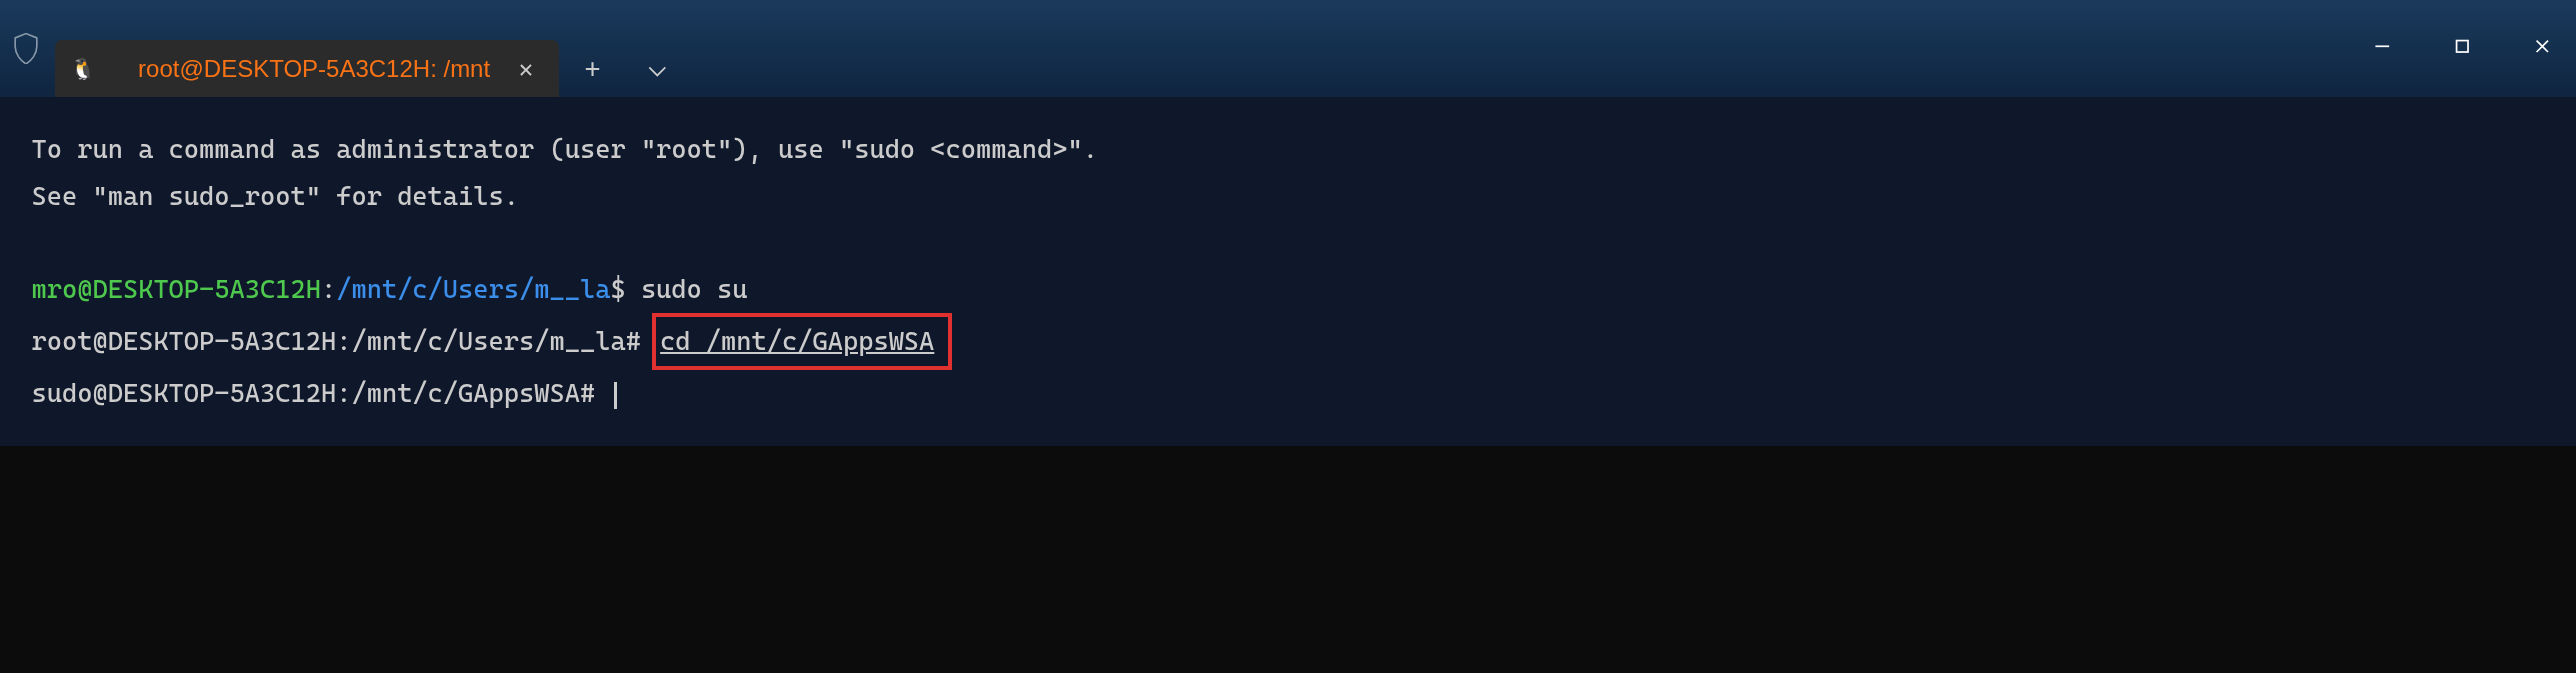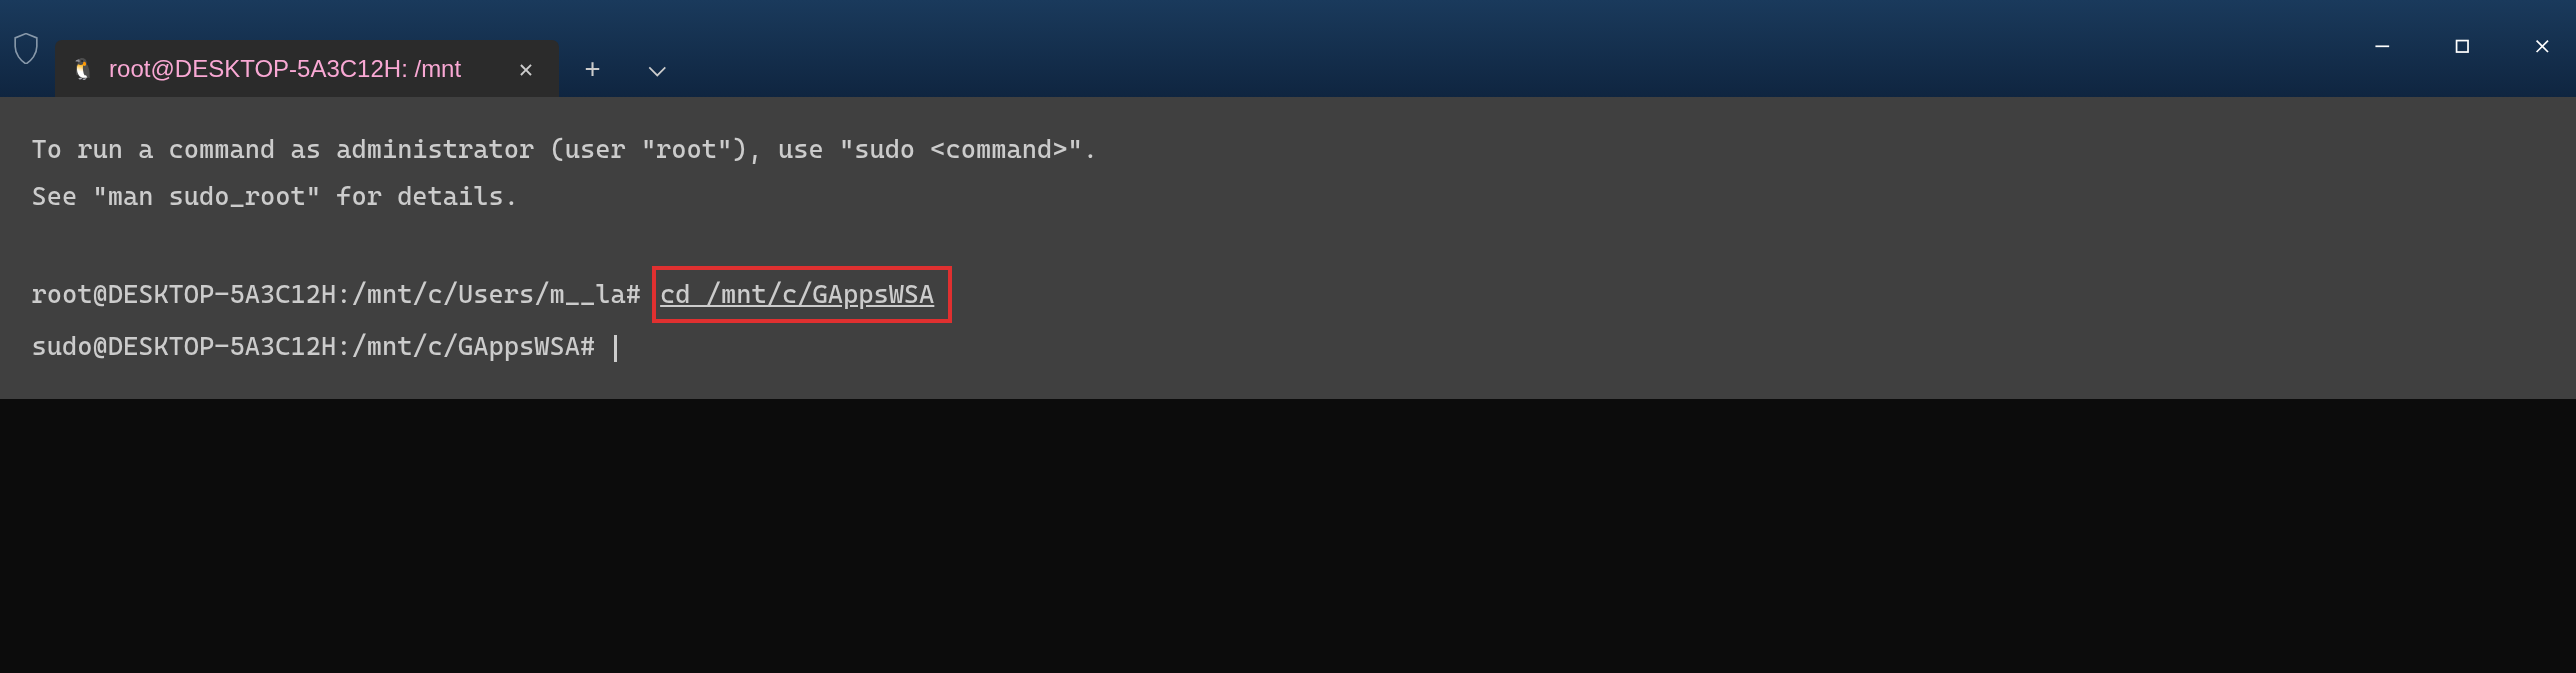--- a/index.html
+++ b/index.html
@@ -48,24 +48,25 @@
     .tab-icon {
       width: 23px;
       height: 23px;
       margin-right: 14.3px;
       display: flex;
       align-items: center;
       justify-content: center;
       font-size: 20.6px;
     }
     .tab-title {
-      color: #f9a8d4;
+      color: #f97316;
       font-size: 24px;
       font-family: "Segoe UI", sans-serif;
       flex: 1;
+      margin-left: 29px;
     }
     .tab-close {
       color: #cccccc;
       font-size: 24px;
       cursor: pointer;
       padding: 2.9px 8.6px;
       margin-left: 11.5px;
     }
     .tab-actions {
       display: flex;
@@ -100,21 +101,21 @@
       height: 34px;
       display: flex;
       align-items: center;
       justify-content: center;
       font-family: "Segoe UI", sans-serif;
     }
     .terminal-content {
       padding: 29px 31.5px;
       font-size: 26px;
       line-height: 1.8;
-      background: #404040;
+      background: #0f172a;
     }
     .term-line {
       white-space: pre;
       font-family: "Cascadia Mono", "Consolas", monospace;
     }
     .term-green {
       color: #4ec94e;
     }
     .term-blue {
       color: #3b8eea;
@@ -182,16 +183,17 @@
           <line x1="28" y1="8" x2="8" y2="28" stroke="#ffffff" stroke-width="3"></line>
         </svg>
     </div>
   </div>
 </div>
 
 <div class="terminal-content">
   <div class="term-line"><span class="term-white">To run a command as administrator (user "root"), use "sudo &lt;command&gt;".</span></div>
   <div class="term-line"><span class="term-white">See "man sudo_root" for details.</span></div>
   <div class="term-line blank-line"></div>
+  <div class="term-line"><span class="term-green">mro@DESKTOP-5A3C12H</span><span class="term-white">:</span><span class="term-blue">/mnt/c/Users/m__la</span><span class="term-white">$</span><span class="term-white"> sudo su</span></div>
   <div class="term-line"><span class="term-white">root@DESKTOP-5A3C12H:/mnt/c/Users/m__la# </span><span class="highlight-box"><span class="term-white">cd /mnt/c/GAppsWSA</span></span></div>
   <div class="term-line"><span class="term-white">sudo@DESKTOP-5A3C12H:/mnt/c/GAppsWSA# </span><span class="cursor"></span></div>
 </div>
 
 
 </body></html>

